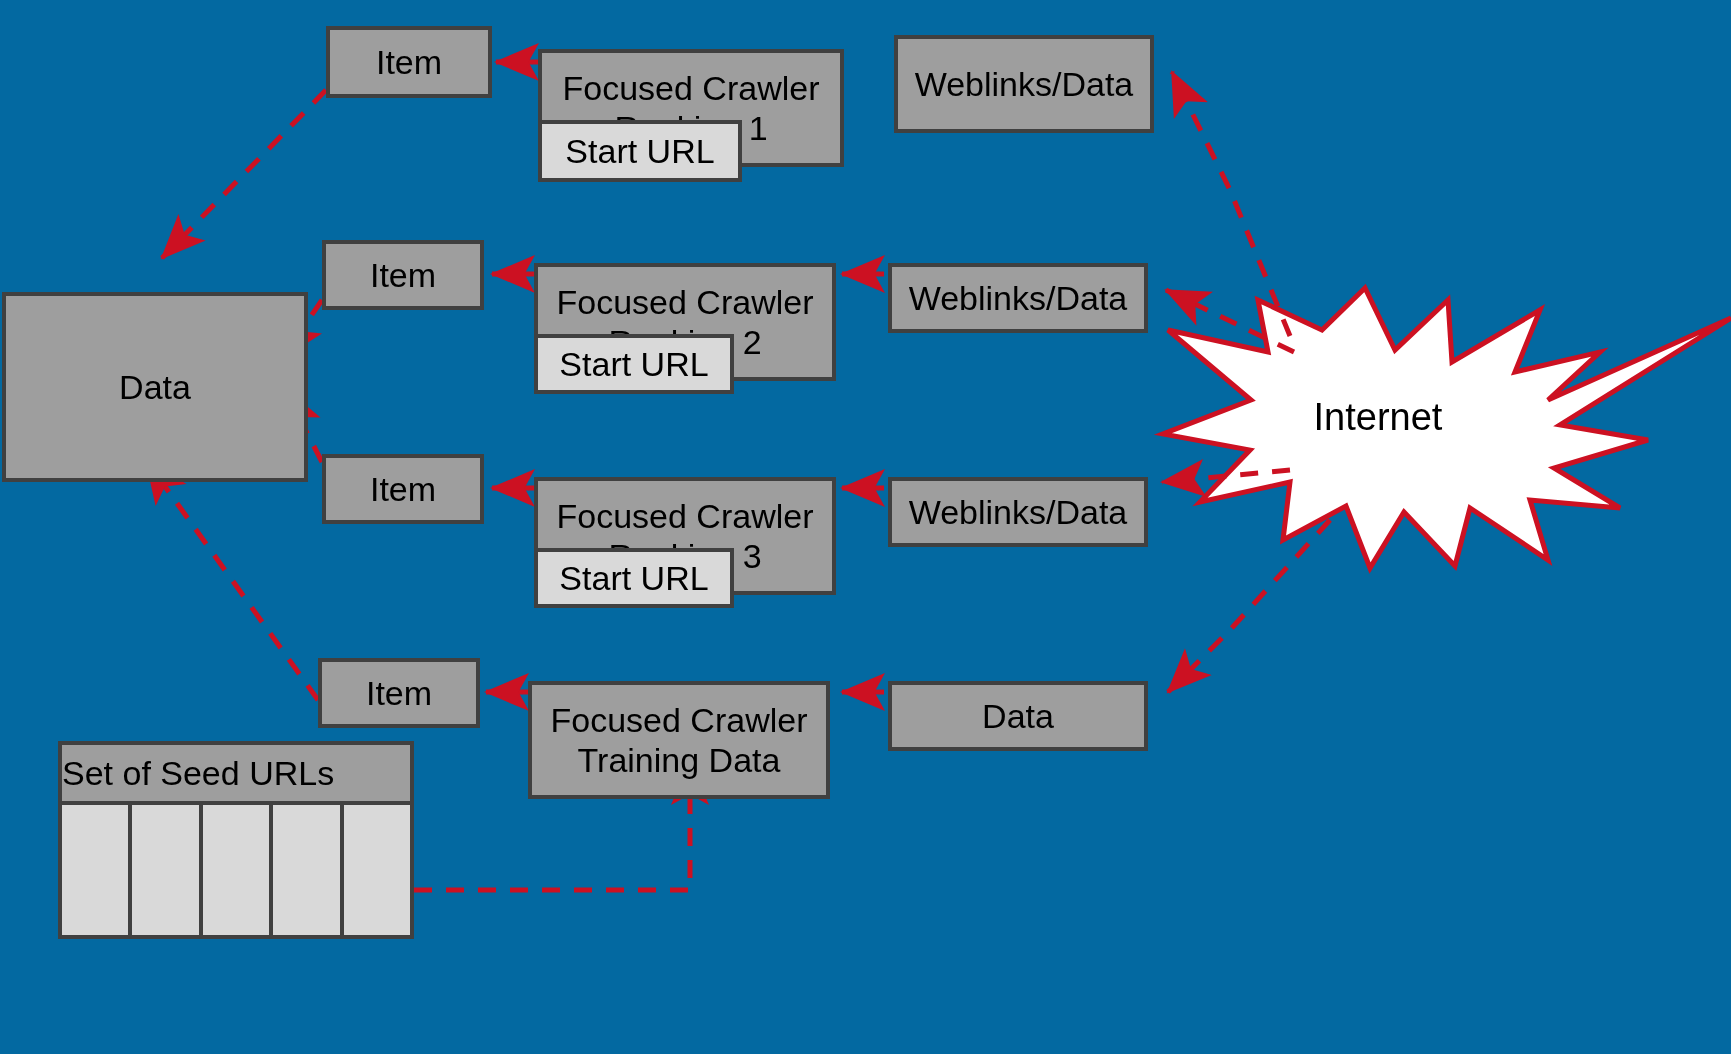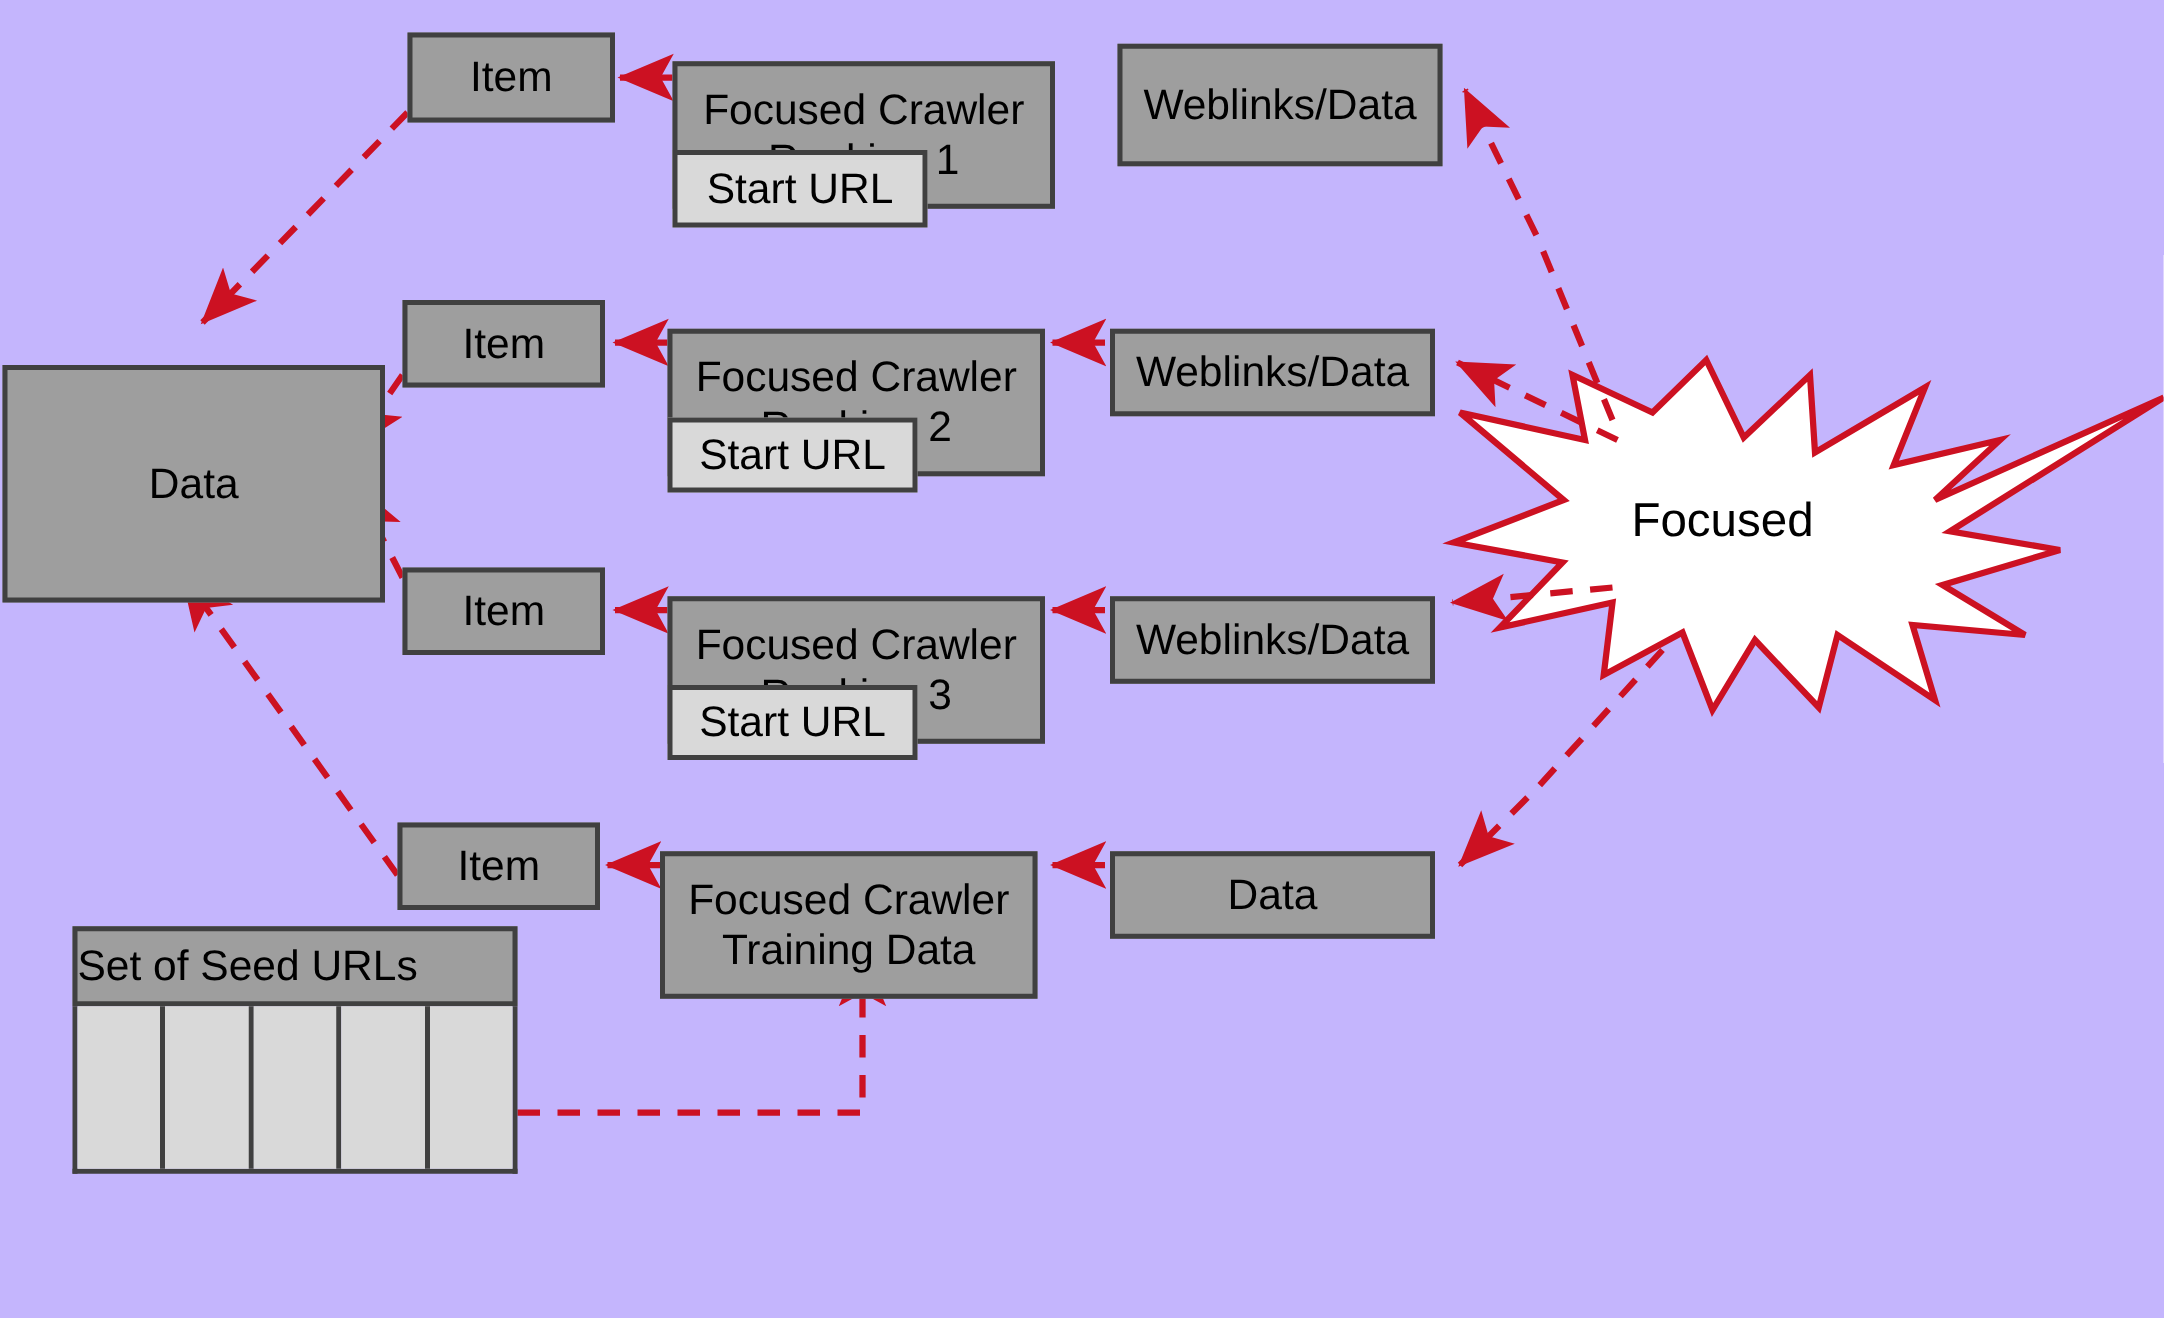--- a/index.html
+++ b/index.html
@@ -7,21 +7,21 @@
     padding: 0;
     background: #ffffff;
   }
   body {
     font-family: "Liberation Sans", sans-serif;
   }
   #stage {
     position: relative;
     width: 1731px;
     height: 1054px;
-    background: #c4b5fd;
+    background: #0369a1;
     overflow: hidden;
   }
   #edges {
     position: absolute;
     left: 0;
     top: 0;
     width: 1731px;
     height: 1054px;
     pointer-events: none;
   }
@@ -224,16 +224,16 @@
     <div class="seed-cells">
       <div class="seed-cell"></div>
       <div class="seed-cell"></div>
       <div class="seed-cell"></div>
       <div class="seed-cell"></div>
       <div class="seed-cell"></div>
     </div>
   </div>
 
   <div class="internet-label" style="left:1288px; top:396px; width:180px; text-align:center;">
-    <span>Focused</span>
+    <span>Internet</span>
   </div>
 
 </div>
 
 </body></html>

